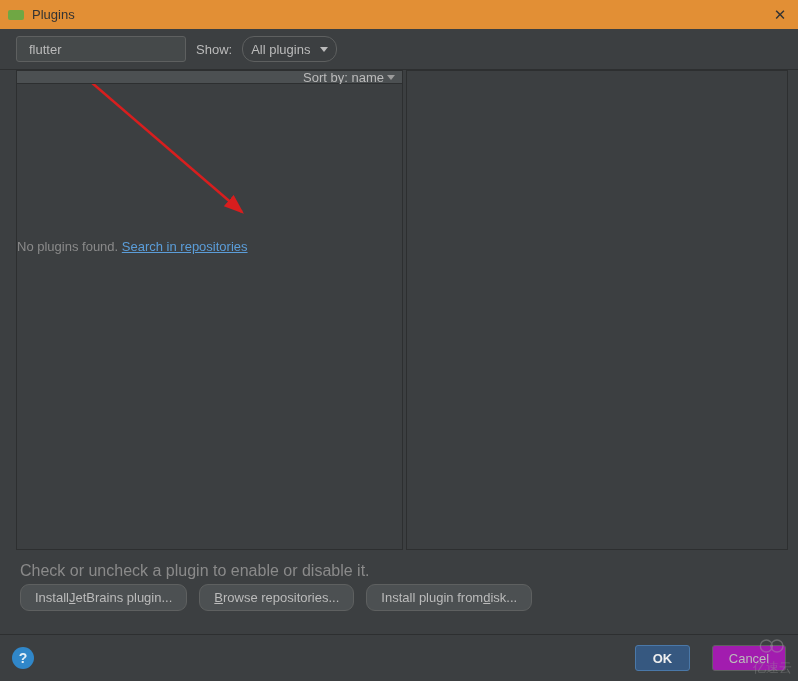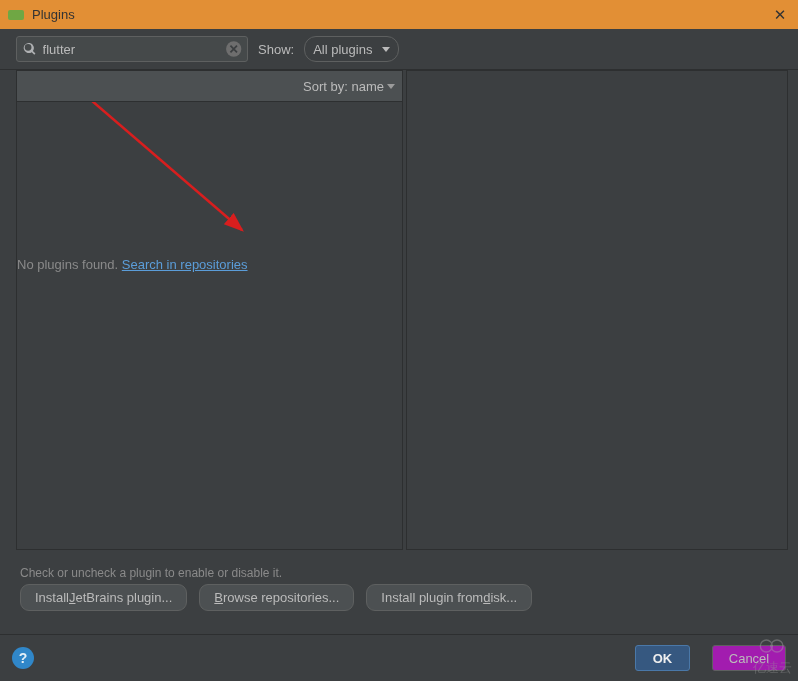--- a/index.html
+++ b/index.html
@@ -4,40 +4,40 @@
   <style>
     * { margin: 0; padding: 0; box-sizing: border-box; font-family: -apple-system, "Segoe UI", Arial, sans-serif; font-size: 13px; }
     body { width: 798px; height: 681px; background: #3c3f41; color: #bbbbbb; overflow: hidden; position: relative; }
     
     .titlebar { height: 29px; background: #e28f35; display: flex; align-items: center; padding: 0 8px; justify-content: space-between; }
     .titlebar .app-icon { width: 16px; height: 10px; background: #6fa744; border-radius: 2px; margin-right: 8px; }
     .titlebar .title { color: #333; flex: 1; }
     .titlebar .close { color: #333; font-size: 15px; cursor: pointer; width: 20px; text-align: center; font-family: Arial; }
     
     .toolbar { height: 41px; display: flex; align-items: center; padding: 0 16px; gap: 10px; border-bottom: 1px solid #2d2f30; }
-    .search-wrap { position: relative; width: 232px; height: 26px; background: #45494a; border: 1px solid #5e6060; border-radius: 3px; display: flex; align-items: center; }
+    .search-wrap { position: relative; width: 170px; height: 26px; background: #45494a; border: 1px solid #5e6060; border-radius: 3px; display: flex; align-items: center; }
     .search-icon { width: 14px; height: 14px; margin-left: 6px; fill: #afb1b3; }
     .search-input { flex: 1; background: transparent; border: none; outline: none; color: #bbbbbb; padding: 0 6px; font-size: 13px; }
     .clear-icon { width: 18px; height: 18px; margin-right: 5px; fill: #6e6e6e; cursor: pointer; }
     .show-label { color: #bbbbbb; }
     .show-select { height: 26px; background: #3c3f41; border: 1px solid #5e6060; border-radius: 12px; padding: 0 26px 0 8px; color: #bbbbbb; display: flex; align-items: center; position: relative; cursor: pointer; }
     .show-select::after { content: ''; position: absolute; right: 8px; top: 10px; border-left: 4px solid transparent; border-right: 4px solid transparent; border-top: 5px solid #bbbbbb; }
 
     .body-area { position: absolute; top: 70px; left: 16px; right: 10px; bottom: 131px; display: flex; gap: 3px; }
     .left-pane { width: 387px; display: flex; flex-direction: column; }
-    .sort-bar { height: 32px; background: #4c5052; display: flex; align-items: center; justify-content: flex-end; padding-right: 7px; font-size: 12px; color: #bbbbbb; border: 1px solid #2d2f30; }
+    .sort-bar { height: 14px; background: #4c5052; display: flex; align-items: center; justify-content: flex-end; padding-right: 7px; font-size: 12px; color: #bbbbbb; border: 1px solid #2d2f30; }
     .sort-bar .arrow { display:inline-block; margin-left:3px; border-left: 4px solid transparent; border-right: 4px solid transparent; border-top: 5px solid #9b9b9b; }
     .plugin-list { flex: 1; background: #3c3f41; border: 1px solid #2d2f30; border-top: none; position: relative; display: flex; align-items: center; justify-content: center; }
     .empty-msg { color: #8a8a8a; font-size: 13px; position: absolute; top: 155px; width: 100%; text-align: left; }
     .empty-msg a { color: #5b9dd9; text-decoration: underline; }
     .right-pane { flex: 1; background: #3c3f41; border: 1px solid #2d2f30; }
 
     .arrow-svg { position: absolute; top: 0; left: 0; pointer-events: none; }
 
-    .hint-bar { position: absolute; bottom: 101px; left: 20px; right: 20px; color: #8a8a8a; font-size: 12px; }
+    .hint-bar { position: absolute; bottom: 101px; left: 20px; right: 20px; color: #8a8a8a; font-size: 16px; }
     
     .action-bar { position: absolute; bottom: 70px; left: 20px; display: flex; gap: 12px; }
     .btn { height: 27px; background: #4c5052; border: 1px solid #5e6060; color: #bbbbbb; padding: 0 14px; border-radius: 9px; cursor: pointer; display: flex; align-items: center; font-size: 13px; }
     .btn .u { text-decoration: underline; }
 
     .footer { position: absolute; bottom: 0; left: 0; right: 0; height: 47px; background: #3c3f41; border-top: 1px solid #2d2f30; display: flex; align-items: center; padding: 0 12px; }
     .help-icon { width: 22px; height: 22px; border-radius: 50%; background: #3087c9; color: #e4f0f8; font-weight: bold; display:flex; align-items:center; justify-content:center; font-size: 14px; cursor: pointer; }
     .spacer { flex: 1; }
     .btn-primary { width: 55px; height: 26px; background: #365880; border: 1px solid #4a78a8; color: #eee; font-weight: bold; border-radius: 3px; cursor: pointer; }
     .btn-default { width: 74px; height: 26px; background: #a21caf; border: 1px solid #5e6060; color: #bbbbbb; margin-left: 22px; border-radius: 3px; cursor: pointer; }

